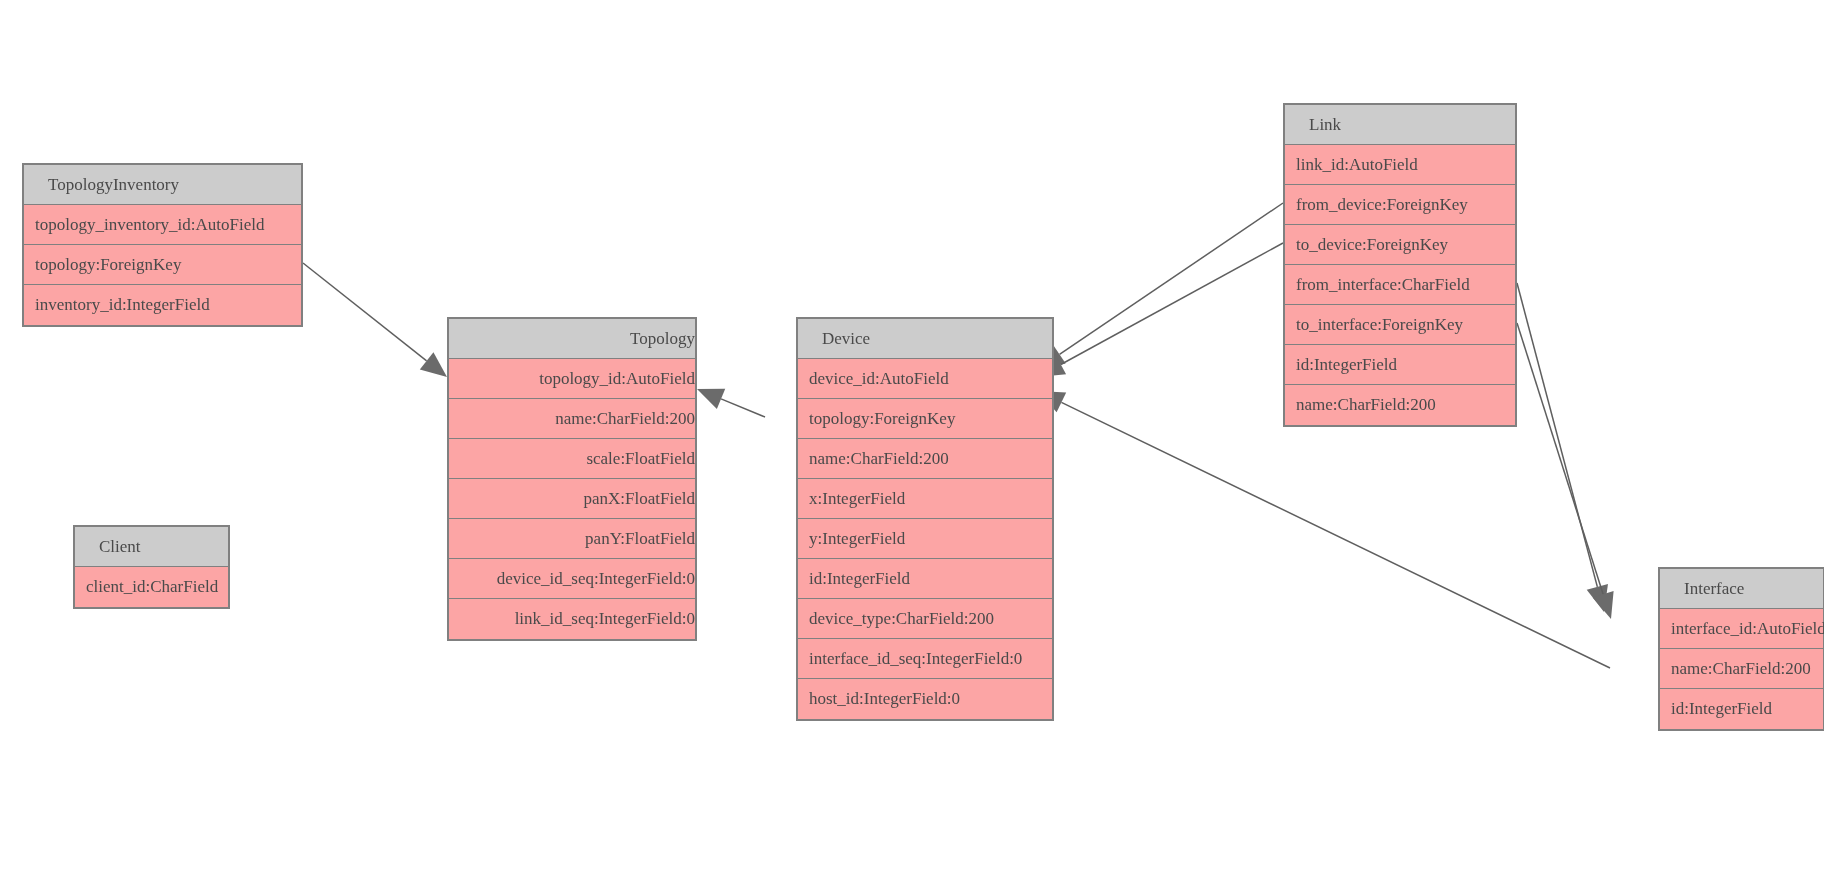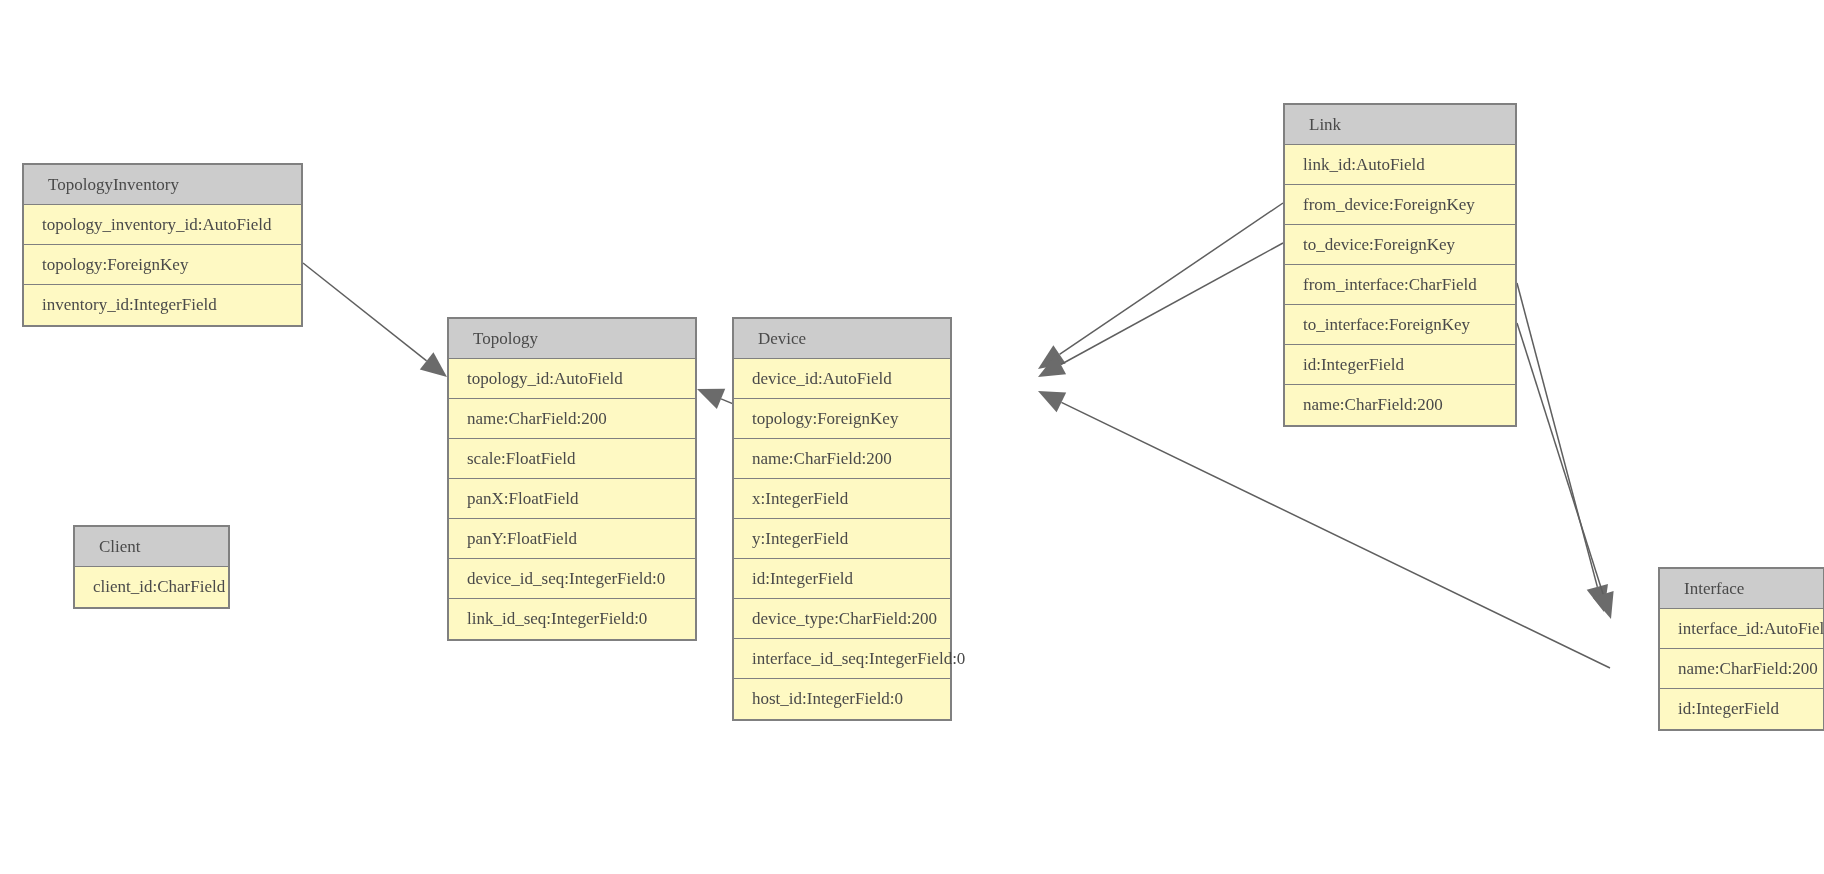--- a/index.html
+++ b/index.html
@@ -27,24 +27,24 @@
     border-bottom: 1.5px solid #808080;
     padding-left: 24px;
     font-size: 17px;
     color: #4a4a4a;
     box-sizing: border-box;
     white-space: nowrap;
   }
   .entity .row {
     height: 40px; line-height: 39px;
     border-bottom: 1.5px solid #808080;
-    padding-left: 18px;
+    padding-left: 11px;
     font-size: 17px;
     color: #4a4a4a;
-    background: #fef9c3;
+    background: #fca5a5;
     box-sizing: border-box;
     white-space: nowrap;
   }
   .entity .row:last-child { border-bottom: none; }
 </style>
 </head>
 <body>
 
 <div id="canvas">
   <svg id="edges" width="1824" height="874" viewBox="0 0 1824 874">
@@ -63,35 +63,35 @@
       <line x1="1517" y1="323" x2="1603.1305282108779" y2="594.2195356427646" stroke="#5f5f5f" stroke-width="1.5"></line>
       <polygon points="1611,619 1592.6464855982013,597.5489275535471 1613.6145708235545,590.8901437319822" fill="#6b6b6b"></polygon>
     </svg>
   <div id="tables">
       <div class="entity" style="left: 22px; top: 163px; width: 281px;">
         <div class="hdr">TopologyInventory</div>
         <div class="row">topology_inventory_id:AutoField</div>
         <div class="row">topology:ForeignKey</div>
         <div class="row">inventory_id:IntegerField</div>
       </div>
-      <div class="entity" style="left: 447px; top: 317px; width: 250px;">
+      <div class="entity" style="left: 447px; top: 317px; width: 250px; text-align: right;">
         <div class="hdr">Topology</div>
         <div class="row">topology_id:AutoField</div>
         <div class="row">name:CharField:200</div>
         <div class="row">scale:FloatField</div>
         <div class="row">panX:FloatField</div>
         <div class="row">panY:FloatField</div>
         <div class="row">device_id_seq:IntegerField:0</div>
         <div class="row">link_id_seq:IntegerField:0</div>
       </div>
       <div class="entity" style="left: 73px; top: 525px; width: 157px;">
         <div class="hdr">Client</div>
         <div class="row">client_id:CharField</div>
       </div>
-      <div class="entity" style="left: 732px; top: 317px; width: 220px;">
+      <div class="entity" style="left: 796px; top: 317px; width: 258px;">
         <div class="hdr">Device</div>
         <div class="row">device_id:AutoField</div>
         <div class="row">topology:ForeignKey</div>
         <div class="row">name:CharField:200</div>
         <div class="row">x:IntegerField</div>
         <div class="row">y:IntegerField</div>
         <div class="row">id:IntegerField</div>
         <div class="row">device_type:CharField:200</div>
         <div class="row">interface_id_seq:IntegerField:0</div>
         <div class="row">host_id:IntegerField:0</div>

